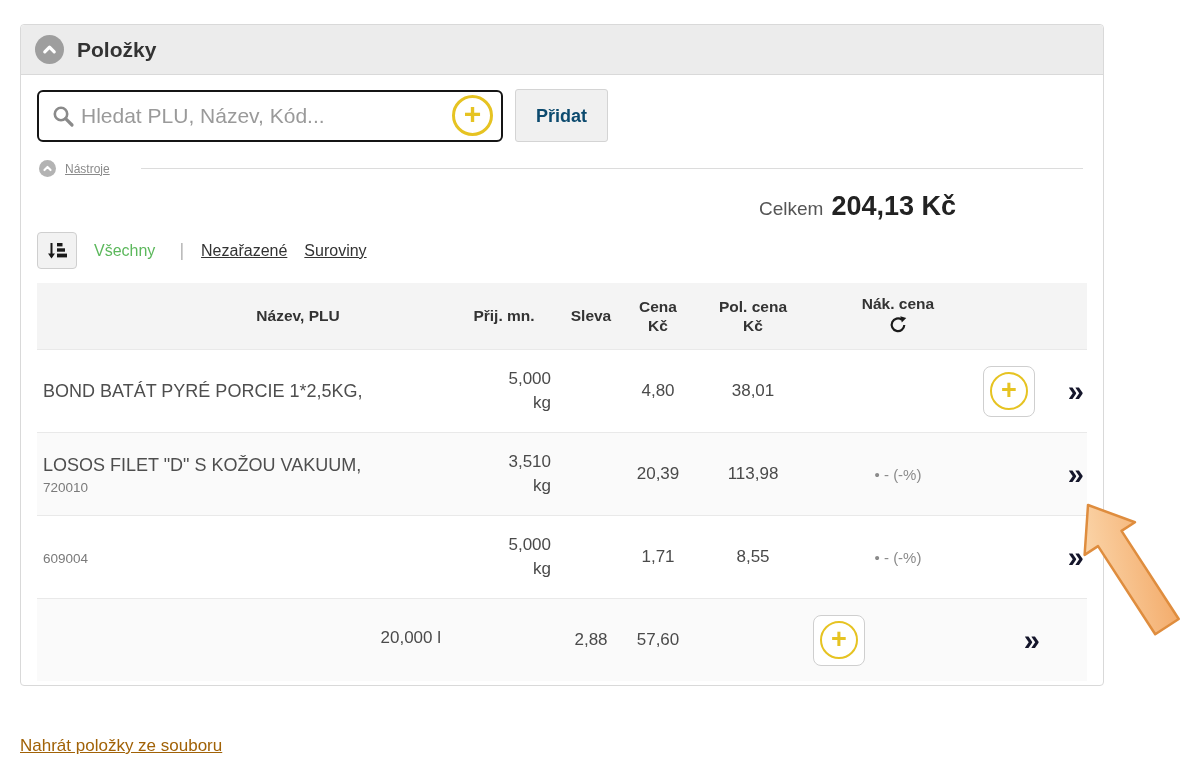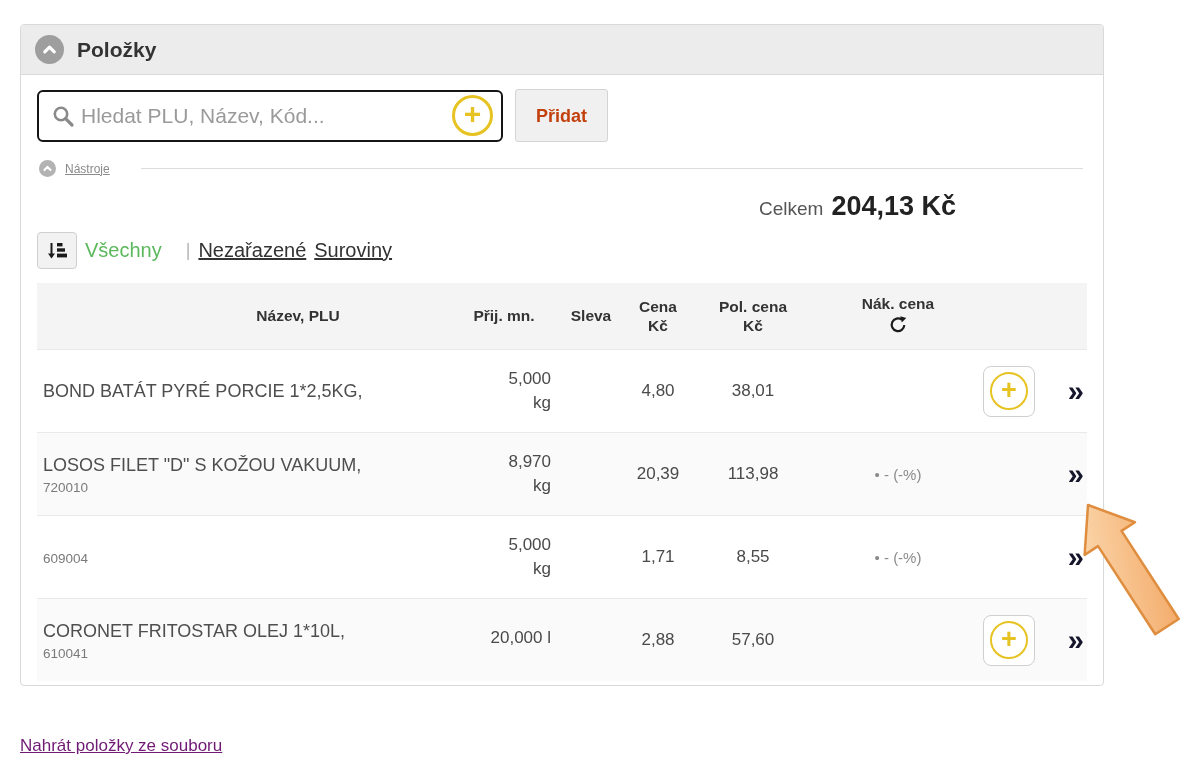--- a/index.html
+++ b/index.html
@@ -14,33 +14,33 @@
   .panel-title { font-size:21px; font-weight:bold; color:#333; }
 
   .panel-body { padding:14px 16px 4px 16px; }
 
   .search-row { display:flex; align-items:center; gap:12px; margin-bottom:18px; }
   .search-box { display:flex; align-items:center; width:466px; height:52px; border:2px solid #151515; border-radius:6px; padding:0 8px 0 12px; background:#fff; }
   .search-box input { flex:1; border:none; outline:none; font-size:21px; color:#333; font-family:"Liberation Sans", sans-serif; min-width:0; padding:0 6px; }
   .search-box input::placeholder { color:#9a9a9a; }
   .plus-circle { width:41px; height:41px; border:3px solid #e6c322; border-radius:50%; display:flex; align-items:center; justify-content:center; flex:none; cursor:pointer; background:#fff; }
   .plus-glyph { color:#e6c322; font-size:30px; font-weight:bold; line-height:1; margin-top:-3px; }
-  .btn-add { height:53px; padding:16px 20px; background:#f0f0f0; border:1px solid #d4d4d4; border-radius:3px; font-size:18px; font-weight:bold; color:#c2410c; font-family:"Liberation Sans", sans-serif; cursor:pointer; }
+  .btn-add { height:53px; padding:16px 20px; background:#f0f0f0; border:1px solid #d4d4d4; border-radius:3px; font-size:18px; font-weight:bold; color:#0c4a6e; font-family:"Liberation Sans", sans-serif; cursor:pointer; }
 
   .tools-row { display:flex; align-items:center; gap:9px; margin:4px 0 10px 2px; }
   .tools-link { font-size:12px; color:#8a8a8a; text-decoration:underline; cursor:pointer; }
   .tools-rule { flex:1; border-top:1px solid #dcdcdc; margin-left:22px; margin-right:4px; }
 
   .total-row { text-align:right; padding-right:131px; margin:14px 0 10px 0; }
   .total-label { font-size:19px; color:#555; margin-right:8px; }
   .total-value { font-size:27px; font-weight:bold; color:#222; }
 
   .filter-row { display:flex; align-items:center; margin:6px 0 14px 0; }
   .sort-btn { width:40px; height:37px; background:#f2f2f2; border:1px solid #cfcfcf; border-radius:4px; display:flex; align-items:center; justify-content:center; cursor:pointer; }
-  .filter-item { font-size:20px; margin-left:8px; cursor:pointer; text-decoration:underline; color:#333; }
+  .filter-item { font-size:16px; margin-left:17px; cursor:pointer; text-decoration:underline; color:#333; }
   .filter-item.active { color:#5cb85c; text-decoration:none; }
   .filter-sep { color:#b5b5b5; font-size:18px; margin-left:24px; }
   .filter-item + .filter-item { }
 
   .table { width:100%; }
   .thead, .tr { display:grid; grid-template-columns: minmax(0,1fr) 110px 64px 70px 120px 170px 60px 44px; align-items:center; }
   .thead { background:#f4f4f4; min-height:66px; }
   .th { font-size:15.5px; font-weight:bold; color:#333; text-align:center; line-height:1.25; }
   .th-name { padding-left:110px; }
   .refresh-wrap { margin-top:2px; }
@@ -52,21 +52,21 @@
   .plu { font-size:13.5px; color:#7a7a7a; margin-top:2px; }
   .td-qty { text-align:right; padding-right:8px; white-space:nowrap; }
   .td-qty .unit { margin-top:4px; }
   .td-nak { font-size:15px; color:#8b8b8b; }
   .row-plus-btn { width:52px; height:51px; background:#fff; border:1px solid #cfcfcf; border-radius:8px; display:flex; align-items:center; justify-content:center; cursor:pointer; }
   .row-plus-circle { width:38px; height:38px; border:2.5px solid #e6c322; border-radius:50%; display:flex; align-items:center; justify-content:center; }
   .row-plus-circle .plus-glyph { font-size:27px; margin-top:-2px; }
   .td-chev { display:flex; justify-content:flex-end; padding-right:4px; }
   .dbl-chev { font-size:29px; font-weight:bold; color:#15162b; cursor:pointer; line-height:1; letter-spacing:-1px; }
 
-  .upload-link { position:absolute; left:20px; top:736px; font-size:17px; color:#701a75; text-decoration:underline; cursor:pointer; }
+  .upload-link { position:absolute; left:20px; top:736px; font-size:17px; color:#a16207; text-decoration:underline; cursor:pointer; }
 
   .cursor-arrow { position:absolute; left:1058px; top:497px; width:160px; height:170px; pointer-events:none; }
   .cursor-arrow svg { overflow:visible; transform:rotate(-33deg); transform-origin:30px 8px; }
 </style>
 </head>
 <body>
 
 <div class="page">
 
   <div class="panel">
@@ -178,21 +178,21 @@
             <span class="dbl-chev">»</span>
           </div>
         </div>
 
         <div class="tr alt">
           <div class="td td-name">
             <div class="pname">LOSOS FILET "D" S KOŽOU VAKUUM,</div>
             <div class="plu">720010</div>
           </div>
           <div class="td td-qty">
-            <div>8,970</div>
+            <div>3,510</div>
             <div class="unit">kg</div>
           </div>
           <div class="td"></div>
           <div class="td">20,39</div>
           <div class="td">113,98</div>
           <div class="td td-nak">• - (-%)</div>
           <div class="td"></div>
           <div class="td td-chev">
             <span class="dbl-chev">»</span>
           </div>
@@ -210,24 +210,20 @@
           <div class="td">1,71</div>
           <div class="td">8,55</div>
           <div class="td td-nak">• - (-%)</div>
           <div class="td"></div>
           <div class="td td-chev">
             <span class="dbl-chev">»</span>
           </div>
         </div>
 
         <div class="tr alt">
-          <div class="td td-name">
-            <div class="pname">CORONET FRITOSTAR OLEJ 1*10L,</div>
-            <div class="plu">610041</div>
-          </div>
           <div class="td td-qty">
             <div>20,000 l</div>
             <div class="unit"></div>
           </div>
           <div class="td"></div>
           <div class="td">2,88</div>
           <div class="td">57,60</div>
           <div class="td td-nak"></div>
           <div class="td">
             <button class="row-plus-btn">

